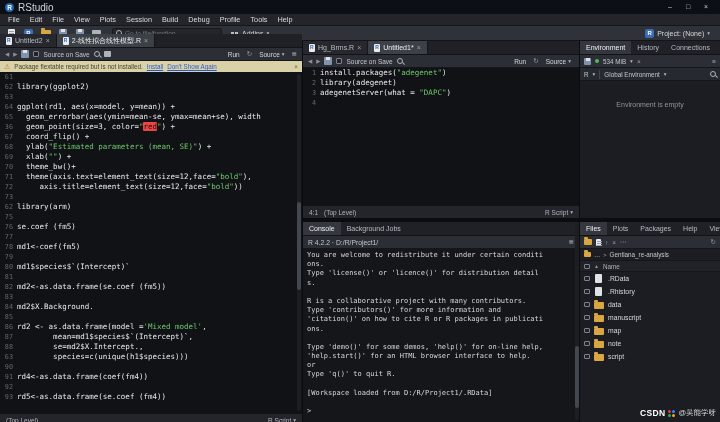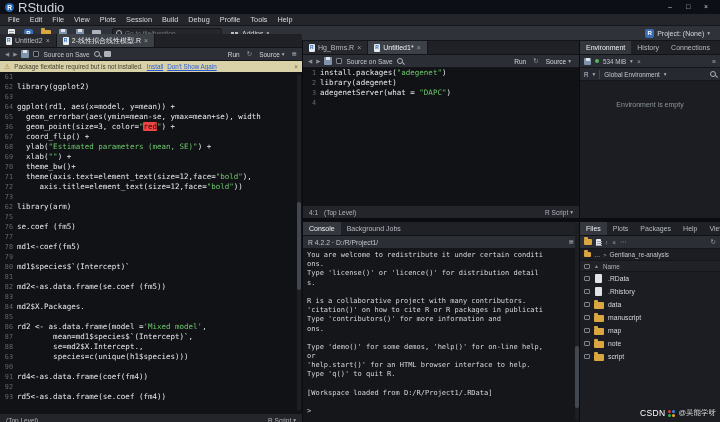--- a/index.html
+++ b/index.html
@@ -4,21 +4,21 @@
 <style>
   *{margin:0;padding:0;box-sizing:border-box}
   html,body{width:720px;height:422px;overflow:hidden;background:#0b0c0f;
     font-family:"Liberation Sans",sans-serif}
 
   
   #titlebar{position:absolute;left:0;top:0;width:720px;height:14px;background:#0c0f16;
     display:flex;align-items:center;gap:4px;padding:0 5px}
   .app-ico{width:9px;height:9px;border-radius:50%;background:#2064b4;color:#fff;
     font-size:6.5px;line-height:9px;text-align:center;font-weight:bold}
-  .app-title{color:#cfd3da;font-size:13px}
+  .app-title{color:#cfd3da;font-size:10px}
   .win-controls{margin-left:auto;display:flex}
   .wc{width:18px;height:14px;color:#c9ccd1;font-size:7px;text-align:center;line-height:14px}
 
   
   #menubar{position:absolute;left:0;top:14px;width:720px;height:12px;background:#23252a;
     display:flex;align-items:center;padding-left:3px;border-bottom:1px solid #16171b}
   .menu-item{color:#d8dade;font-size:7.3px;padding:0 5px;line-height:12px}
 
   
   #toolbar{position:absolute;left:0;top:26px;width:720px;height:15px;background:#2f3238;
@@ -119,21 +119,21 @@
   .frow.folder .fico::before{content:"";position:absolute;top:-2px;left:0;width:4px;height:2px;
     background:#d9a63f;border-radius:1px 1px 0 0}
   .frow.file .fico::before{content:"";position:absolute;left:1px;top:-1px;width:7px;height:9px;
     background:#dfe3e8;border-radius:1px}
   .sort{font-size:5px;color:#8f949d}
 
   .vscroll{position:absolute;right:1px;width:4px;background:#1c1e22;border-radius:2px}
   .vthumb{position:absolute;left:0;width:4px;background:#43474f;border-radius:2px}
 
   #watermark{position:absolute;right:4px;bottom:4px;display:flex;align-items:center;gap:3px;z-index:50}
-  .wm-brand{font-weight:normal;color:#fff;font-size:8.5px;letter-spacing:.3px}
+  .wm-brand{font-weight:bold;color:#fff;font-size:8.5px;letter-spacing:.3px}
   .wm-logo{display:grid;grid-template-columns:3px 3px;gap:1px}
   .wm-logo i{width:3px;height:3px;border-radius:50%;display:block}
   .wm-user{color:#d9d9d9;font-size:7.5px}
 </style>
 </head>
 <body>
 
 <div id="titlebar">
   <span class="app-ico">R</span>
   <span class="app-title">RStudio</span>
@@ -326,21 +326,21 @@
       <div class="cl">
         <span class="ln">82</span>
         <span class="ct">md2&lt;-as.data.frame(se.coef (fm5))</span>
       </div>
       <div class="cl">
         <span class="ln">83</span>
         <span class="ct"></span>
       </div>
       <div class="cl">
         <span class="ln">84</span>
-        <span class="ct">md2$X.Packages.</span>
+        <span class="ct">md2$X.Background.</span>
       </div>
       <div class="cl">
         <span class="ln">85</span>
         <span class="ct"></span>
       </div>
       <div class="cl">
         <span class="ln">86</span>
         <span class="ct">rd2 &lt;- as.data.frame(model =<span class="str">'Mixed model'</span>,</span>
       </div>
       <div class="cl">
@@ -456,27 +456,27 @@
 
     <div class="vscroll" style="top:2px;bottom:2px;right:0">
       <div class="vthumb" style="top:62%;height:32%"></div>
     </div>
   <div class="cline">You are welcome to redistribute it under certain conditi</div>
       <div class="cline">ons.</div>
       <div class="cline">Type 'license()' or 'licence()' for distribution detail</div>
       <div class="cline">s.</div>
       <div class="cline"></div>
       <div class="cline">R is a collaborative project with many contributors.</div>
+      <div class="cline">Type 'contributors()' for more information and</div>
       <div class="cline">'citation()' on how to cite R or R packages in publicati</div>
-      <div class="cline">Type 'contributors()' for more information and</div>
       <div class="cline">ons.</div>
       <div class="cline"></div>
       <div class="cline">Type 'demo()' for some demos, 'help()' for on-line help,</div>
+      <div class="cline">'help.start()' for an HTML browser interface to help.</div>
       <div class="cline">or</div>
-      <div class="cline">'help.start()' for an HTML browser interface to help.</div>
       <div class="cline">Type 'q()' to quit R.</div>
       <div class="cline"></div>
       <div class="cline">[Workspace loaded from D:/R/Project1/.RData]</div>
       <div class="cline"></div>
       <div class="cline">&gt;</div>
     </div>
 </div>
 
 <div id="p-env" class="pane">
   <div class="phead">

